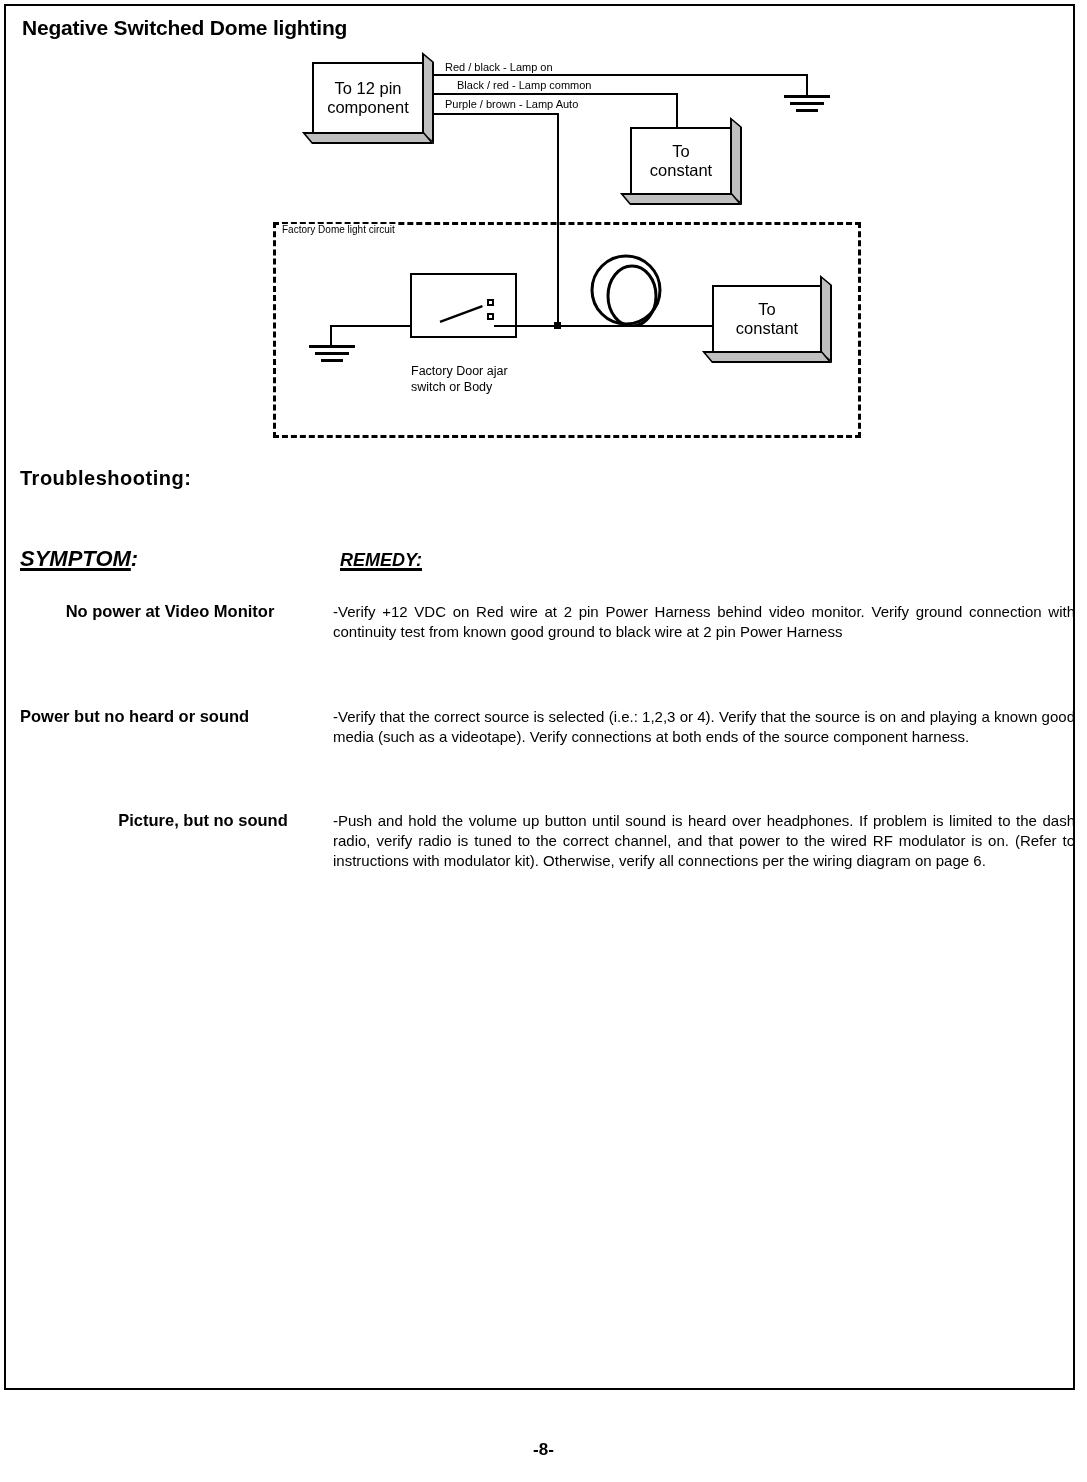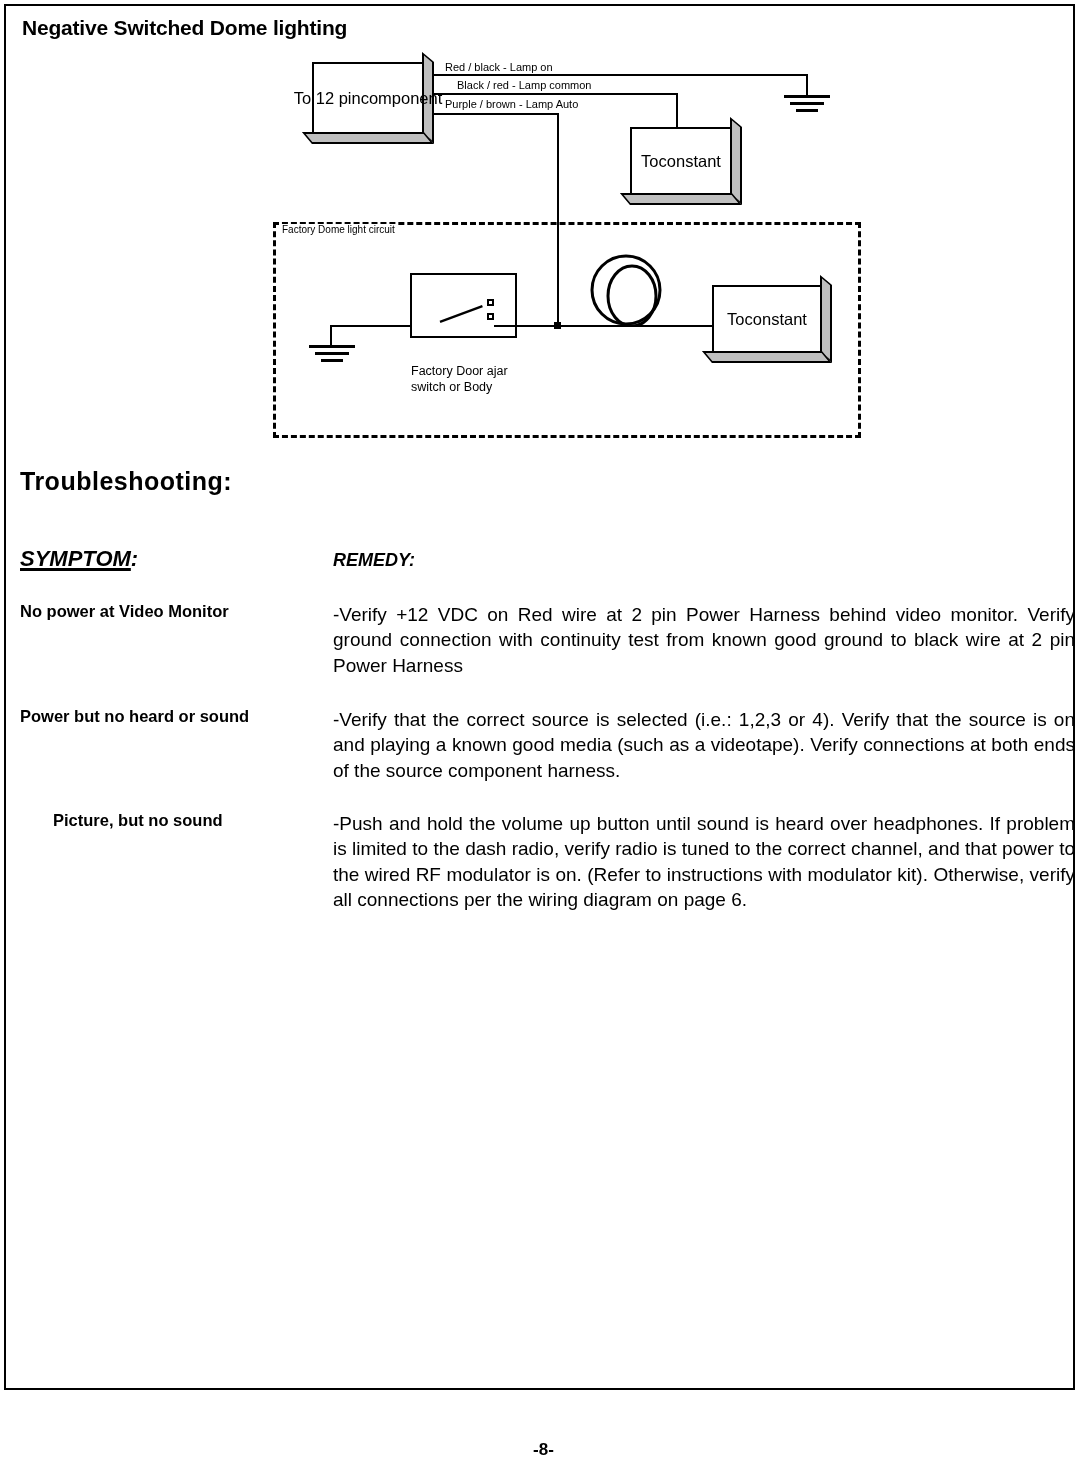--- a/index.html
+++ b/index.html
@@ -65,21 +65,21 @@
   .box3d .face {
     position: absolute;
     left: 0;
     top: 0;
     right: 10px;
     bottom: 10px;
     background: #ffffff;
     border: 2px solid #000000;
     box-sizing: border-box;
     display: flex;
-    flex-direction: row;
+    flex-direction: column;
     align-items: center;
     justify-content: center;
     line-height: 1.15;
     z-index: 3;
   }
   .box3d .side {
     position: absolute;
     right: 0;
     top: 0;
     width: 12px;
@@ -213,62 +213,64 @@
     top: 253px;
     width: 80px;
     height: 74px;
   }
 
   
   #ts-title {
     position: absolute;
     left: 20px;
     top: 467px;
-    font-size: 25px;
+    font-size: 20px;
     font-weight: bold;
     letter-spacing: 0.5px;
   }
 
   #hdr-symptom {
     position: absolute;
     left: 20px;
     top: 546px;
     font-size: 22px;
     font-weight: bold;
     font-style: italic;
   }
   #hdr-symptom .u { text-decoration: underline; text-decoration-thickness: 3px; }
   #hdr-remedy {
     position: absolute;
-    left: 333px;
+    left: 340px;
     top: 550px;
     font-size: 18px;
     font-weight: bold;
     font-style: italic;
+    text-decoration: underline;
     text-decoration-thickness: 3px;
   }
 
   .ts-row { position: absolute; }
   .ts-symptom {
     position: absolute;
     left: 20px;
     font-size: 16.5px;
     font-weight: bold;
     width: 300px;
     line-height: 1.3;
+    text-align: center;
   }
   .ts-symptom.justify {
     text-align: justify;
     text-align-last: left;
   }
   .ts-remedy {
     position: absolute;
     left: 333px;
     width: 742px;
-    font-size: 19px;
+    font-size: 15px;
     line-height: 1.33;
     text-align: justify;
     text-align-last: left;
   }
 </style>
 </head>
 <body>
 
 <div id="page-frame"></div>
 

